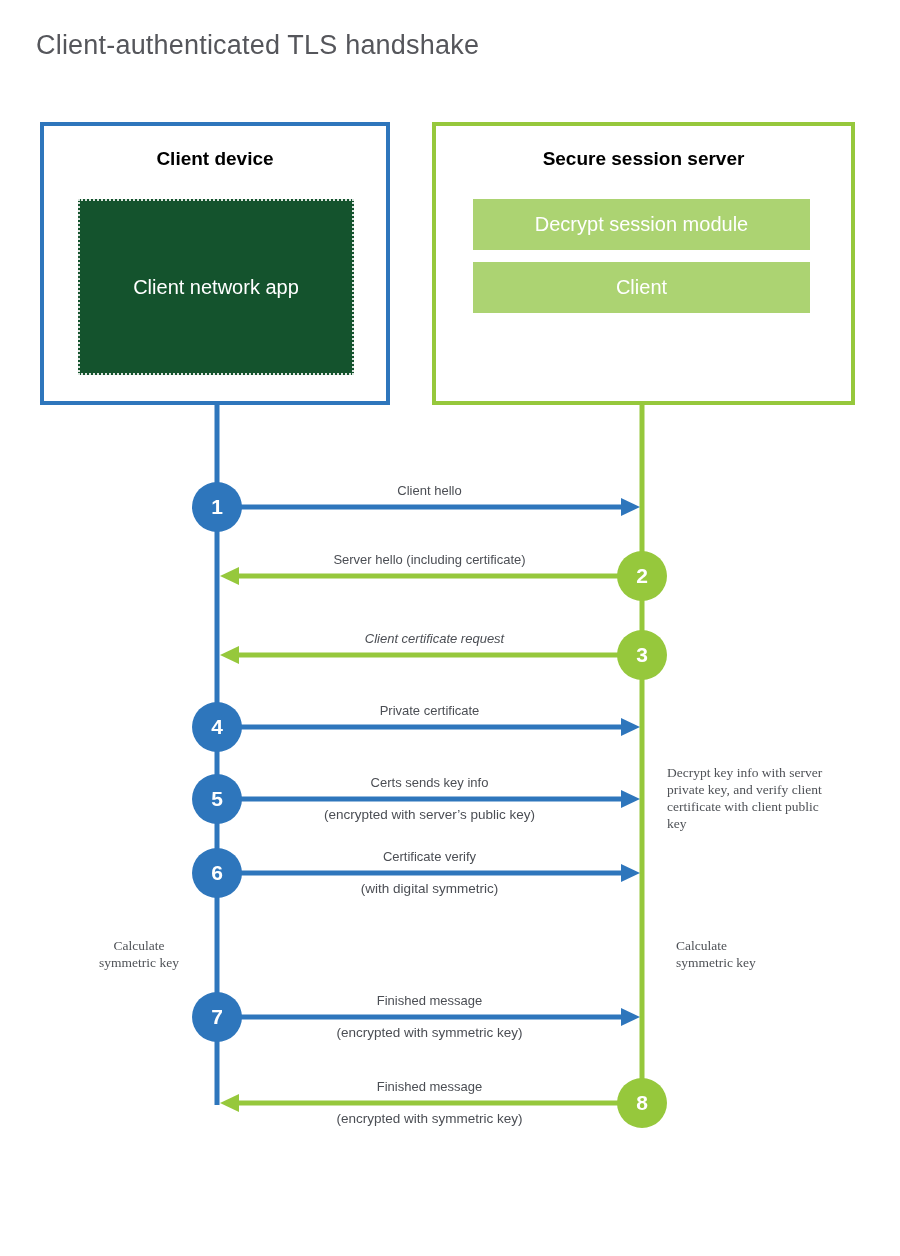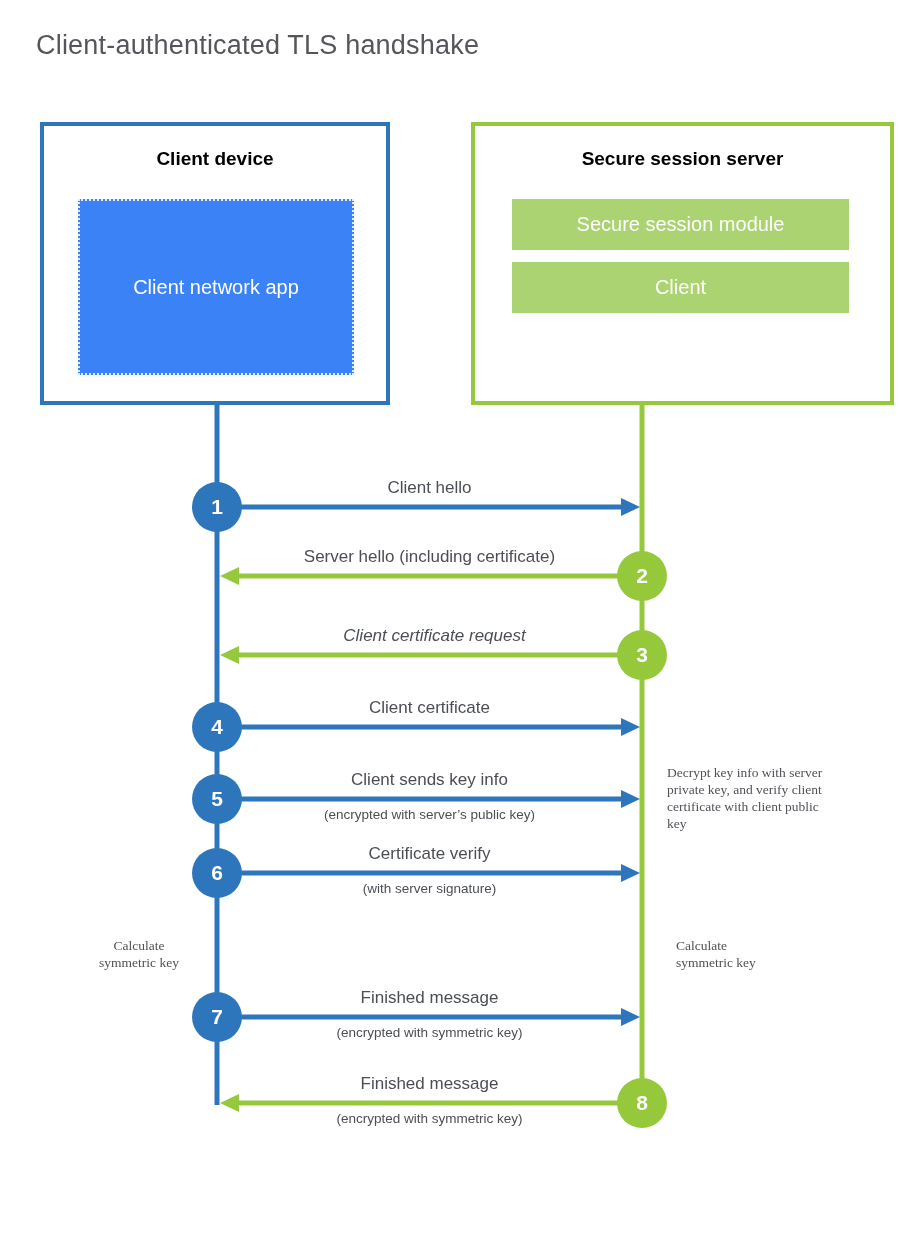--- a/index.html
+++ b/index.html
@@ -8,27 +8,27 @@
     font-family:"Liberation Sans", sans-serif;
   }
   .abs{position:absolute;}
   
   #page-title{
     left:36px;top:30px;font-size:27px;font-weight:400;color:#55565B;letter-spacing:.2px;
   }
   
   .actor-box{box-sizing:border-box;background:#fff;}
   #client-box{left:40px;top:122px;width:350px;height:283px;border:4px solid #2E76BC;}
-  #server-box{left:432px;top:122px;width:423px;height:283px;border:4px solid #96C83C;margin-left:39px;}
+  #server-box{left:432px;top:122px;width:423px;height:283px;border:4px solid #96C83C;}
   .actor-title{
     position:absolute;left:0;right:0;top:22px;text-align:center;
     font-size:19px;font-weight:700;color:#000000;
   }
   #client-app{
-    position:absolute;left:34px;top:73px;width:276px;height:176px;background:#3b82f6;
+    position:absolute;left:34px;top:73px;width:276px;height:176px;background:#14532d;
     border:2px dotted rgba(255,255,255,.85);box-sizing:border-box;
     display:flex;align-items:center;justify-content:center;text-align:center;
     color:#fff;font-size:20px;line-height:1.5;
   }
   #client-app .inner{width:190px;}
   .server-bar{
     position:absolute;left:37px;width:337px;height:51px;background:#ACD372;
     color:#fff;font-size:20px;text-align:center;line-height:51px;
   }
   
@@ -46,21 +46,21 @@
   .arrow-shaft{height:5px;transform:translateY(-50%);}
   .arrow-shaft.blue{background:#2E76BC;}
   .arrow-shaft.green{background:#96C83C;}
   .arrow-head{
     width:0;height:0;transform:translateY(-50%);
     border-top:9px solid transparent;border-bottom:9px solid transparent;
   }
   .arrow-head.right.blue{border-left:19px solid #2E76BC;}
   .arrow-head.left.green{border-right:19px solid #96C83C;}
   .step-label{
-    text-align:center;font-size:17px;color:#4B4E54;transform:translateY(-100%);
+    text-align:center;font-size:13px;color:#4B4E54;transform:translateY(-100%);
   }
   .step-sublabel{
     text-align:center;font-size:13.5px;color:#4B4E54;
   }
   
   .note{font-size:13.5px;color:#4F5257;line-height:17px;font-family:Liberation Serif, serif;}
   #server-note{left:667px;top:764px;width:158px;text-align:left;}
   #calc-client{left:84px;top:937px;width:110px;text-align:center;}
   #calc-server{left:676px;top:937px;width:110px;text-align:left;}
 </style>
@@ -73,21 +73,21 @@
 
   <div class="abs actor-box" id="client-box">
     <div class="actor-title">Client device</div>
     <div id="client-app">
       <div class="inner">Client network app</div>
     </div>
   </div>
 
   <div class="abs actor-box" id="server-box">
     <div class="actor-title">Secure session server</div>
-    <div class="server-bar" style="top:73px">Secure session module</div>
+    <div class="server-bar" style="top:73px">Decrypt session module</div>
     <div class="server-bar" style="top:136px">Client</div>
   </div>
 
   <div class="abs lifeline blue" id="client-lifeline" style="left:217px;top:405px;height:700px;"></div>
   <div class="abs lifeline green" id="server-lifeline" style="left:642px;top:405px;height:700px;"></div>
 
   <div id="steps">
       <div class="abs arrow-shaft blue" style="left: 217px; top: 507px; width: 404px;"></div>
       <div class="abs arrow-head right blue" style="left: 621px; top: 507px;"></div>
       <div class="abs step-label" style="left: 217px; top: 498px; width: 425px;">Client hello</div>
@@ -95,31 +95,31 @@
       <div class="abs arrow-head left green" style="left: 220px; top: 576px;"></div>
       <div class="abs arrow-shaft green" style="left: 239px; top: 576px; width: 403px;"></div>
       <div class="abs step-label" style="left: 217px; top: 567px; width: 425px;">Server hello (including certificate)</div>
       <div class="abs step-circle green" style="left: 642px; top: 576px;">2</div>
       <div class="abs arrow-head left green" style="left: 220px; top: 655px;"></div>
       <div class="abs arrow-shaft green" style="left: 239px; top: 655px; width: 403px;"></div>
       <div class="abs step-label" style="left: 222px; top: 646px; width: 425px; font-style: italic;">Client certificate request</div>
       <div class="abs step-circle green" style="left: 642px; top: 655px;">3</div>
       <div class="abs arrow-shaft blue" style="left: 217px; top: 727px; width: 404px;"></div>
       <div class="abs arrow-head right blue" style="left: 621px; top: 727px;"></div>
-      <div class="abs step-label" style="left: 217px; top: 718px; width: 425px;">Client certificate</div>
+      <div class="abs step-label" style="left: 217px; top: 718px; width: 425px;">Private certificate</div>
       <div class="abs step-circle blue" style="left: 217px; top: 727px;">4</div>
       <div class="abs arrow-shaft blue" style="left: 217px; top: 799px; width: 404px;"></div>
       <div class="abs arrow-head right blue" style="left: 621px; top: 799px;"></div>
-      <div class="abs step-label" style="left: 217px; top: 790px; width: 425px;">Client sends key info</div>
+      <div class="abs step-label" style="left: 217px; top: 790px; width: 425px;">Certs sends key info</div>
       <div class="abs step-sublabel" style="left: 217px; top: 807px; width: 425px;">(encrypted with server’s public key)</div>
       <div class="abs step-circle blue" style="left: 217px; top: 799px;">5</div>
       <div class="abs arrow-shaft blue" style="left: 217px; top: 873px; width: 404px;"></div>
       <div class="abs arrow-head right blue" style="left: 621px; top: 873px;"></div>
       <div class="abs step-label" style="left: 217px; top: 864px; width: 425px;">Certificate verify</div>
-      <div class="abs step-sublabel" style="left: 217px; top: 881px; width: 425px;">(with server signature)</div>
+      <div class="abs step-sublabel" style="left: 217px; top: 881px; width: 425px;">(with digital symmetric)</div>
       <div class="abs step-circle blue" style="left: 217px; top: 873px;">6</div>
       <div class="abs arrow-shaft blue" style="left: 217px; top: 1017px; width: 404px;"></div>
       <div class="abs arrow-head right blue" style="left: 621px; top: 1017px;"></div>
       <div class="abs step-label" style="left: 217px; top: 1008px; width: 425px;">Finished message</div>
       <div class="abs step-sublabel" style="left: 217px; top: 1025px; width: 425px;">(encrypted with symmetric key)</div>
       <div class="abs step-circle blue" style="left: 217px; top: 1017px;">7</div>
       <div class="abs arrow-head left green" style="left: 220px; top: 1103px;"></div>
       <div class="abs arrow-shaft green" style="left: 239px; top: 1103px; width: 403px;"></div>
       <div class="abs step-label" style="left: 217px; top: 1094px; width: 425px;">Finished message</div>
       <div class="abs step-sublabel" style="left: 217px; top: 1111px; width: 425px;">(encrypted with symmetric key)</div>

